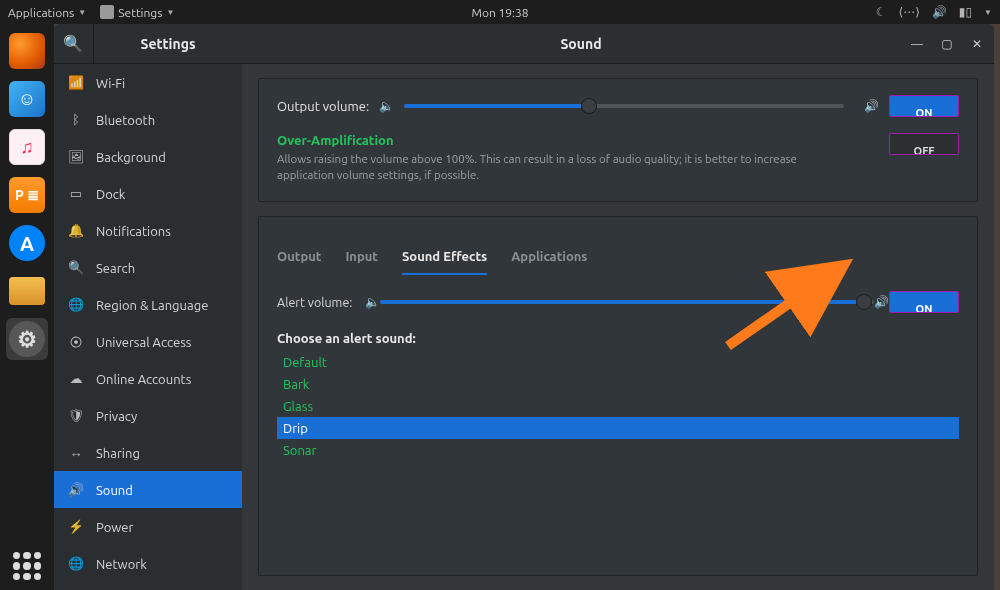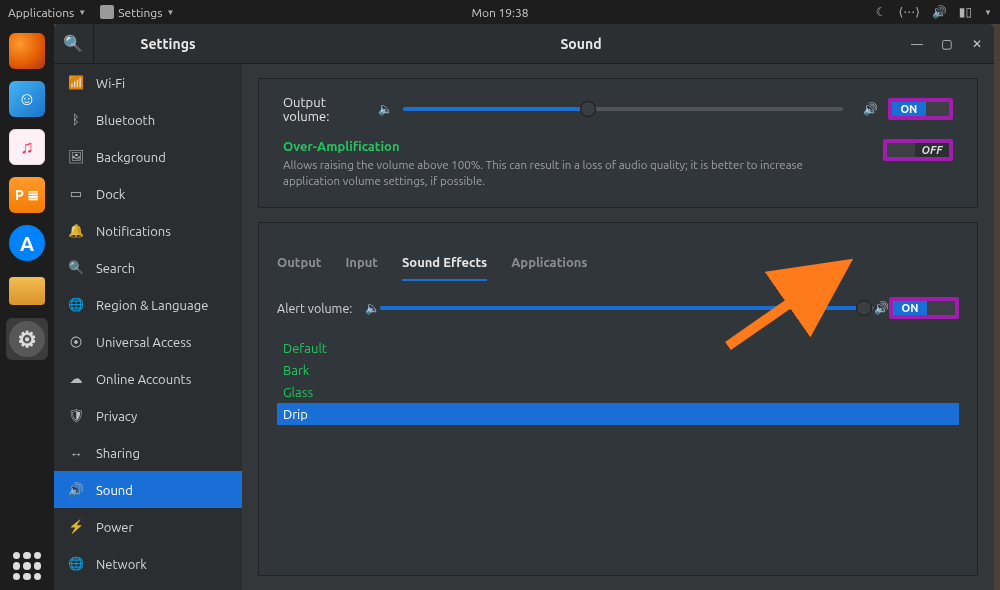--- a/index.html
+++ b/index.html
@@ -78,36 +78,36 @@
     display:flex; align-items:center; padding:0 10px;
   }
   .titlebar .title { flex:1; text-align:center; font-weight:600; color:#eaeaea; font-size:14px;}
   .win-controls { display:flex; gap:16px; }
   .win-btn { width:14px; height:14px; display:flex; align-items:center; justify-content:center; color:#ccc; cursor:pointer; font-size:12px;}
 
   .content { flex:1; padding:14px 16px; overflow:hidden; display:flex; flex-direction:column; gap:14px;}
 
   .panel { background:#31363a; border:1px solid #202326; border-radius:2px; }
 
-  .output-section { padding:16px 24px 18px; }
+  .output-section { padding:16px 18px 18px; }
   .row { display:flex; align-items:center; gap:10px; }
   .row-label { color:#e5e5e5; font-size:13px; }
   .vol-icon { color:#aeb1b3; font-size:12px;}
   .slider {
     position:relative; height:4px; background:#515558; border-radius:2px;
   }
   .slider .fill { position:absolute; top:0; left:0; bottom:0; background:#1a6fd6; border-radius:2px; }
   .slider .thumb {
     position:absolute; top:50%; width:16px; height:16px; border-radius:50%;
     background:#3a3e41; border:1px solid #1a1c1e; transform:translate(-50%,-50%);
     cursor:pointer;
   }
   .toggle {
-    width:70px; height:22px; border:4px solid #a21caf; border-radius:2px;
-    display:flex; overflow:hidden; font-size:11px; font-weight:600;
+    width:70px; height:22px; border:1px solid #a21caf; border-radius:2px;
+    display:flex; overflow:hidden; font-size:11px; font-weight:600;flex-direction:column;
   }
   .toggle .on { background:#1a6fd6; color:#fff; flex:0 0 34px; display:flex; align-items:center; justify-content:center;}
   .toggle .off { background:#2b2f32; color:#ddd; flex:0 0 34px; display:flex; align-items:center; justify-content:center;}
   .toggle .slot { flex:1; background:#3c4044;}
   .overamp { margin-top:16px; display:flex; gap:20px; align-items:flex-start;}
   .overamp-text h4 { color:#22c55e; font-size:13px; font-weight:700; margin-bottom:4px;}
   .overamp-text p { color:#9ea1a3; font-size:11.5px; line-height:1.4; max-width:560px;}
 
   .tabs-section { padding:16px 0 20px; flex:1; display:flex; flex-direction:column;}
   .tabs { display:flex; gap:24px; padding:12px 18px 0; border-bottom:0 solid #202326;}
@@ -283,21 +283,21 @@
           <div class="toggle">
             <div class="on">ON</div>
             <div class="slot"></div>
           </div>
         </div>
         <div class="overamp">
           <div class="overamp-text">
             <h4>Over-Amplification</h4>
             <p>Allows raising the volume above 100%. This can result in a loss of audio quality; it is better to increase application volume settings, if possible.</p>
           </div>
-          <div style="margin-left:auto; display:flex; align-items:flex-end;font-style:italic;">
+          <div style="margin-left:auto; display:flex; align-items:flex-end;">
             <div class="toggle">
               <div class="slot"></div>
               <div class="off">OFF</div>
             </div>
           </div>
         </div>
       </div>
 
       <div class="panel tabs-section">
         <div class="tabs" id="tabs">
@@ -313,25 +313,27 @@
             <div class="slider" style="flex:1">
               <div class="fill" id="alert-fill" style="width: 98%;"></div>
               <div class="thumb" id="alert-thumb" style="left: 98%;"></div>
             </div>
             <span class="vol-icon">🔊</span>
             <div class="toggle">
               <div class="on">ON</div>
               <div class="slot"></div>
             </div>
           </div>
+          <div class="choose-label">Choose an alert sound:</div>
           <div class="sound-list" id="sound-list">
               <div class="sound-item">Default</div>
               <div class="sound-item">Bark</div>
               <div class="sound-item">Glass</div>
               <div class="sound-item selected">Drip</div>
+              <div class="sound-item">Sonar</div>
             </div>
         </div>
       </div>
 
     </div>
   </div>
 </div>
 
 <svg class="arrow" width="180" height="110" style="left:700px; top:250px;">
   <defs>

